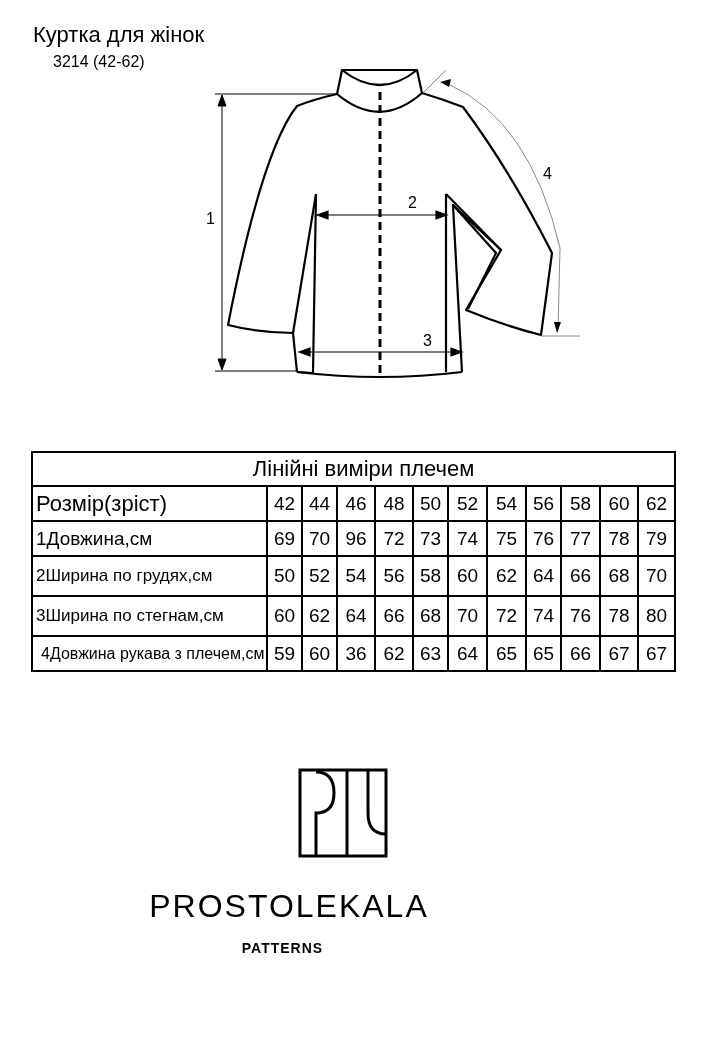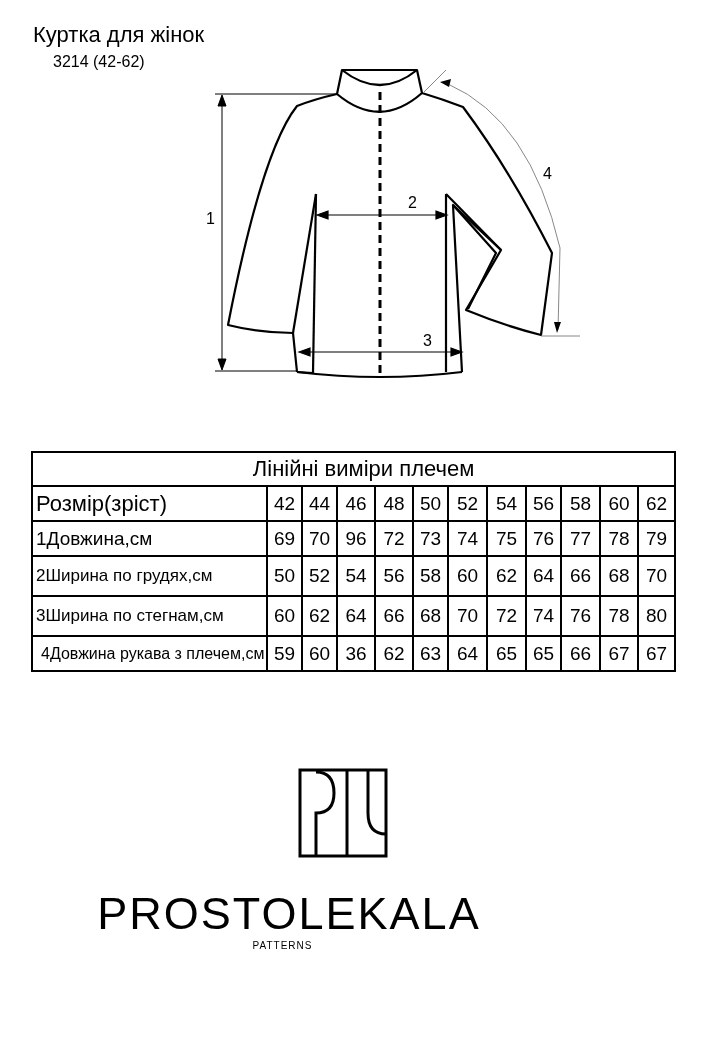--- a/index.html
+++ b/index.html
@@ -15,22 +15,22 @@
   tr.r-size td { height:33px; }
   tr.r-size td.rowhead { font-size:22px; }
   tr.r-len td { height:33px;margin-top:12px; }
   tr.r-len td.rowhead { font-size:19px; }
   tr.r-chest td { height:38px; }
   tr.r-chest td.rowhead { font-size:17px; }
   tr.r-hip td { height:38px; }
   tr.r-hip td.rowhead { font-size:17px; }
   tr.r-sleeve td { height:33px; }
   tr.r-sleeve td.rowhead { font-size:16px;padding-left:8px; }
-  .brand { position:absolute; left:0; width:578px; text-align:center; top:888px; font-size:45px; letter-spacing:2px; font-weight:normal; }
-  .brand-sub { position:absolute; left:0; width:565px; text-align:center; top:940px; font-size:10px; font-weight:normal; letter-spacing:1px; }
+  .brand { position:absolute; left:0; width:578px; text-align:center; top:888px; font-size:32px; letter-spacing:2px; font-weight:normal; }
+  .brand-sub { position:absolute; left:0; width:565px; text-align:center; top:940px; font-size:14px; font-weight:bold; letter-spacing:1px; }
 </style>
 </head>
 <body>
 
 <div class="title">Куртка для жінок</div>
 <div class="subtitle">3214 (42-62)</div>
 
 <svg class="drawing" width="703" height="1049" viewBox="0 0 703 1049">
   <defs>
     <marker id="arr" markerWidth="10" markerHeight="8" refX="9" refY="4" orient="auto" markerUnits="userSpaceOnUse">

